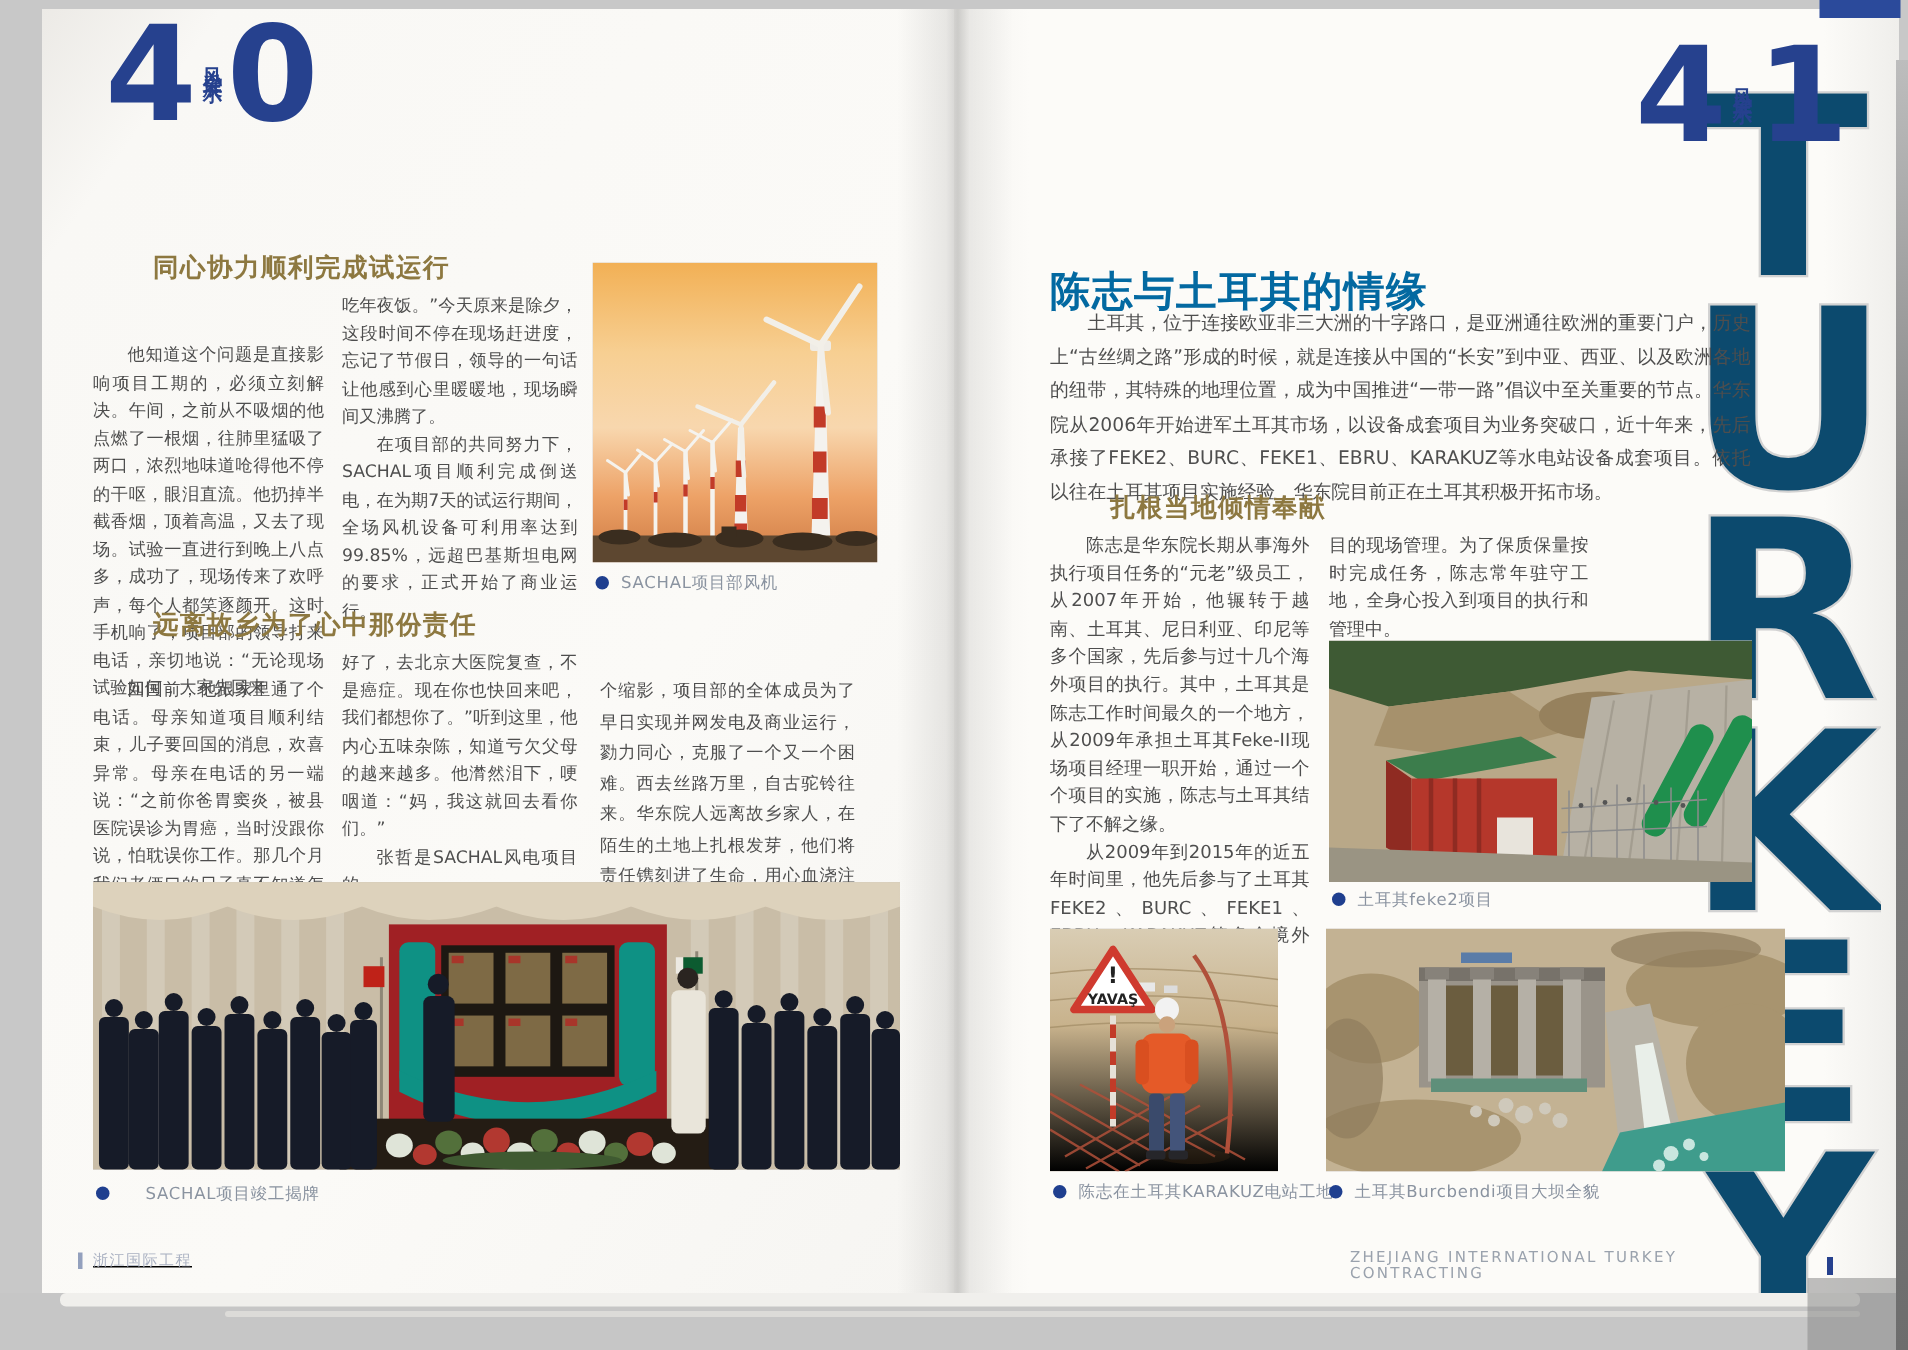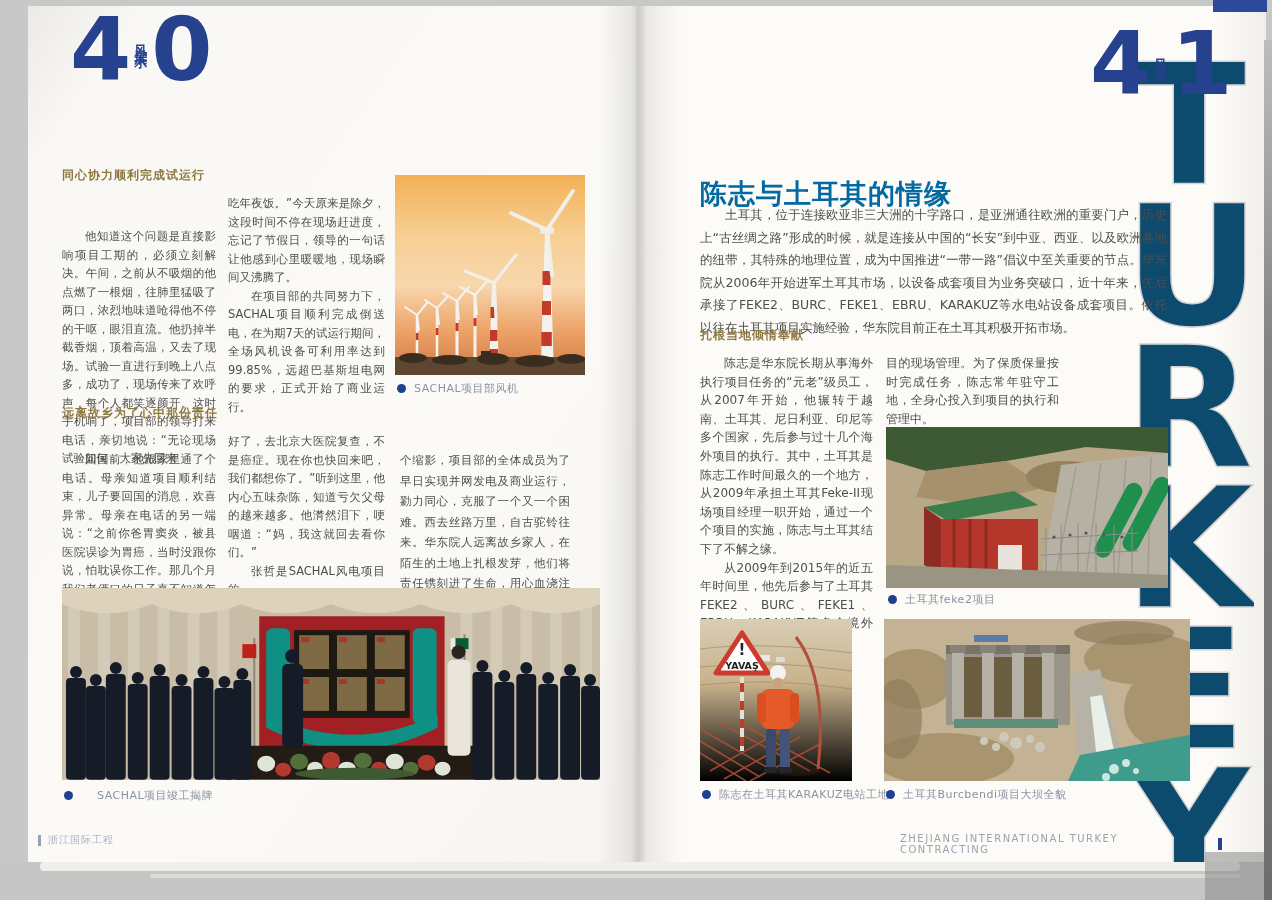--- a/index.html
+++ b/index.html
@@ -8,21 +8,21 @@
   .page{position:absolute;top:6px;height:856px;z-index:0;}
   #page-left{left:28px;width:608px;background:linear-gradient(125deg,#eceae6 0%,#f9f8f5 10%,#fbfaf7 60%,#f6f5f2 100%);}
   #page-right{left:636px;width:630px;background:linear-gradient(90deg,#f3f2ef 0%,#fcfbf8 8%,#fcfbf8 92%,#efeeeb 100%);}
   .z{position:absolute;z-index:2;}
   
   .pagenum{display:flex;align-items:flex-start;color:#26418e;}
   .pagenum .digit{font-size:88px;line-height:80px;font-weight:900;letter-spacing:-4px;}
   .pagenum .vlabel{writing-mode:vertical-rl;font-size:13px;font-weight:700;letter-spacing:4px;
      margin:24px 2px 0 4px;color:#26418e;}
   
-  .h-gold{font-size:12px;font-weight:700;color:#8d7840;letter-spacing:1px;}
+  .h-gold{font-size:17px;font-weight:700;color:#8d7840;letter-spacing:1px;margin-left:40px;}
   .title-navy{font-size:27px;font-weight:700;color:#0369a1;letter-spacing:1px;}
   
   .col{color:#4e4e4e;font-size:11.5px;line-height:18.5px;text-align:justify;}
   .col p{margin:0;}
   .rcol{color:#4e4e4e;font-size:12px;line-height:18.6px;text-align:justify;}
   .rcol p{margin:0;}
   .intro{color:#4e4e4e;font-size:12.5px;line-height:22.5px;text-align:justify;}
   .ind{text-indent:2em;}
   
   .caption{display:flex;align-items:center;gap:8px;font-size:11px;color:#8a93a0;letter-spacing:0.5px;}
@@ -293,21 +293,21 @@
           <circle cx="398" cy="64" r="7" fill="#2a2420"></circle>
           <rect x="387" y="72" width="23" height="96" rx="5" fill="#e9e5da"></rect>
         </g>
     </svg>
   </div>
   <div class="z caption" style="left:64px;top:788px;gap:24px;">
     <span class="dot"></span>
     <span>SACHAL项目竣工揭牌</span>
   </div>
 
-  <div class="z footer" style="left:38px;top:833px;">
+  <div class="z footer" style="left:52px;top:833px;text-decoration:underline;">
     <span class="fbar"></span>
     <span class="ftxt">浙江国际工程</span>
   </div>
 
   <div class="topbar-blue"></div>
   <div class="z pagenum" style="left:1090px;top:24px;">
     <span class="digit">4</span>
     <span class="vlabel">风采展示</span>
     <span class="digit">1</span>
   </div>

